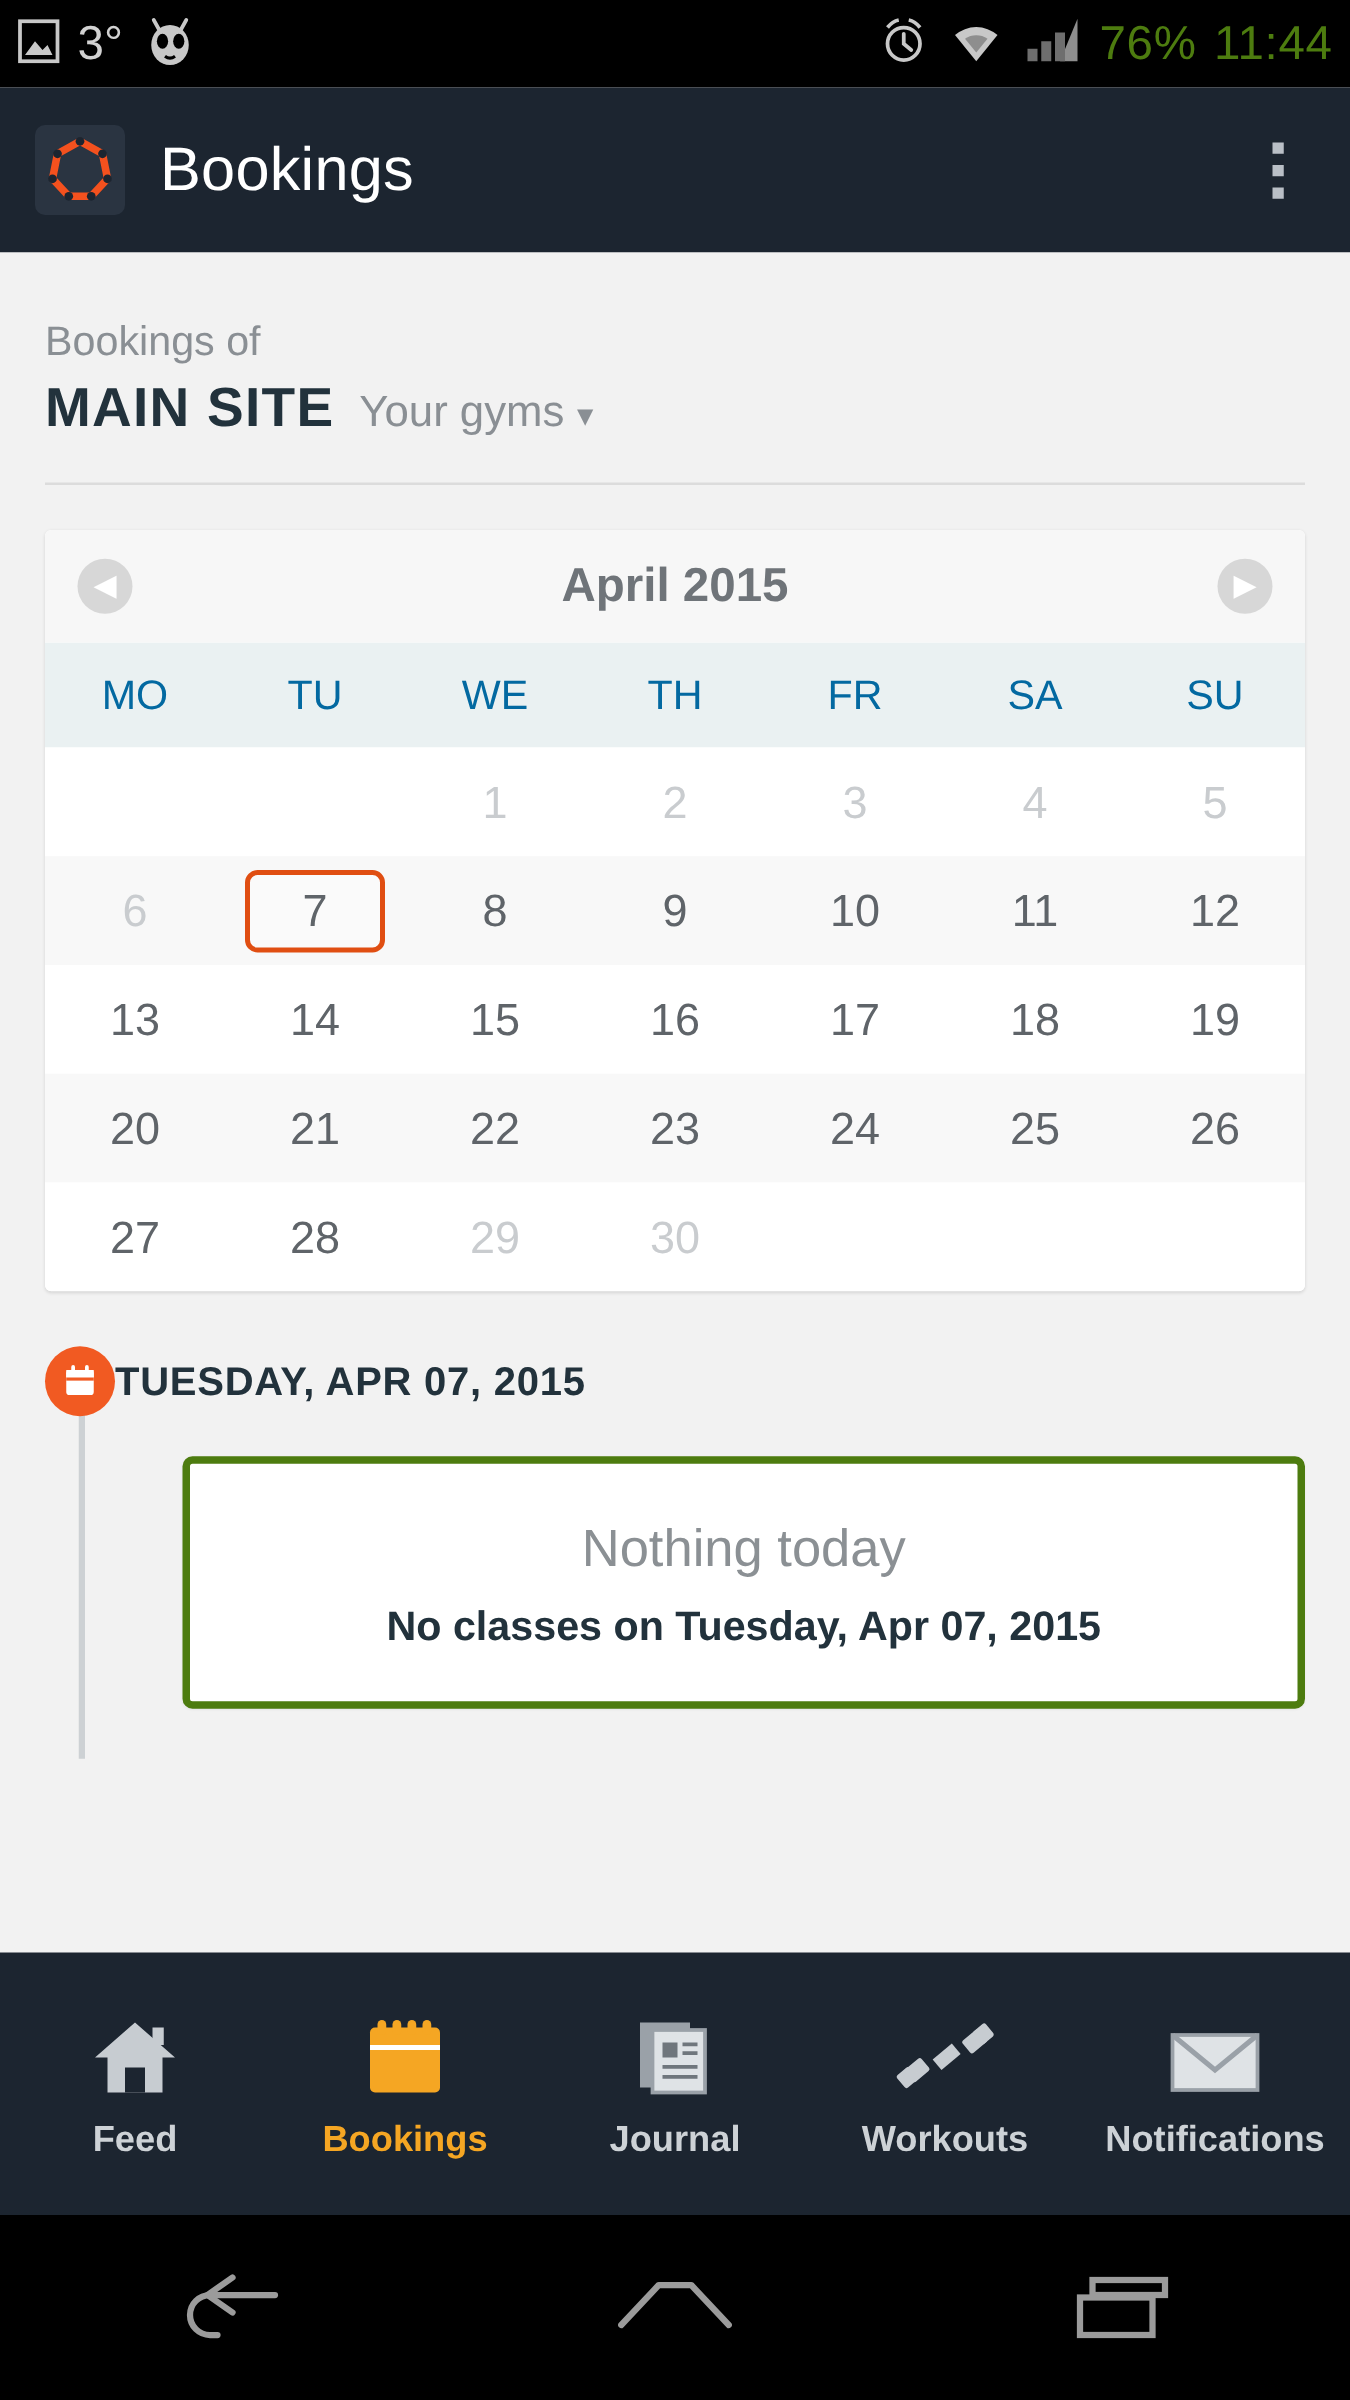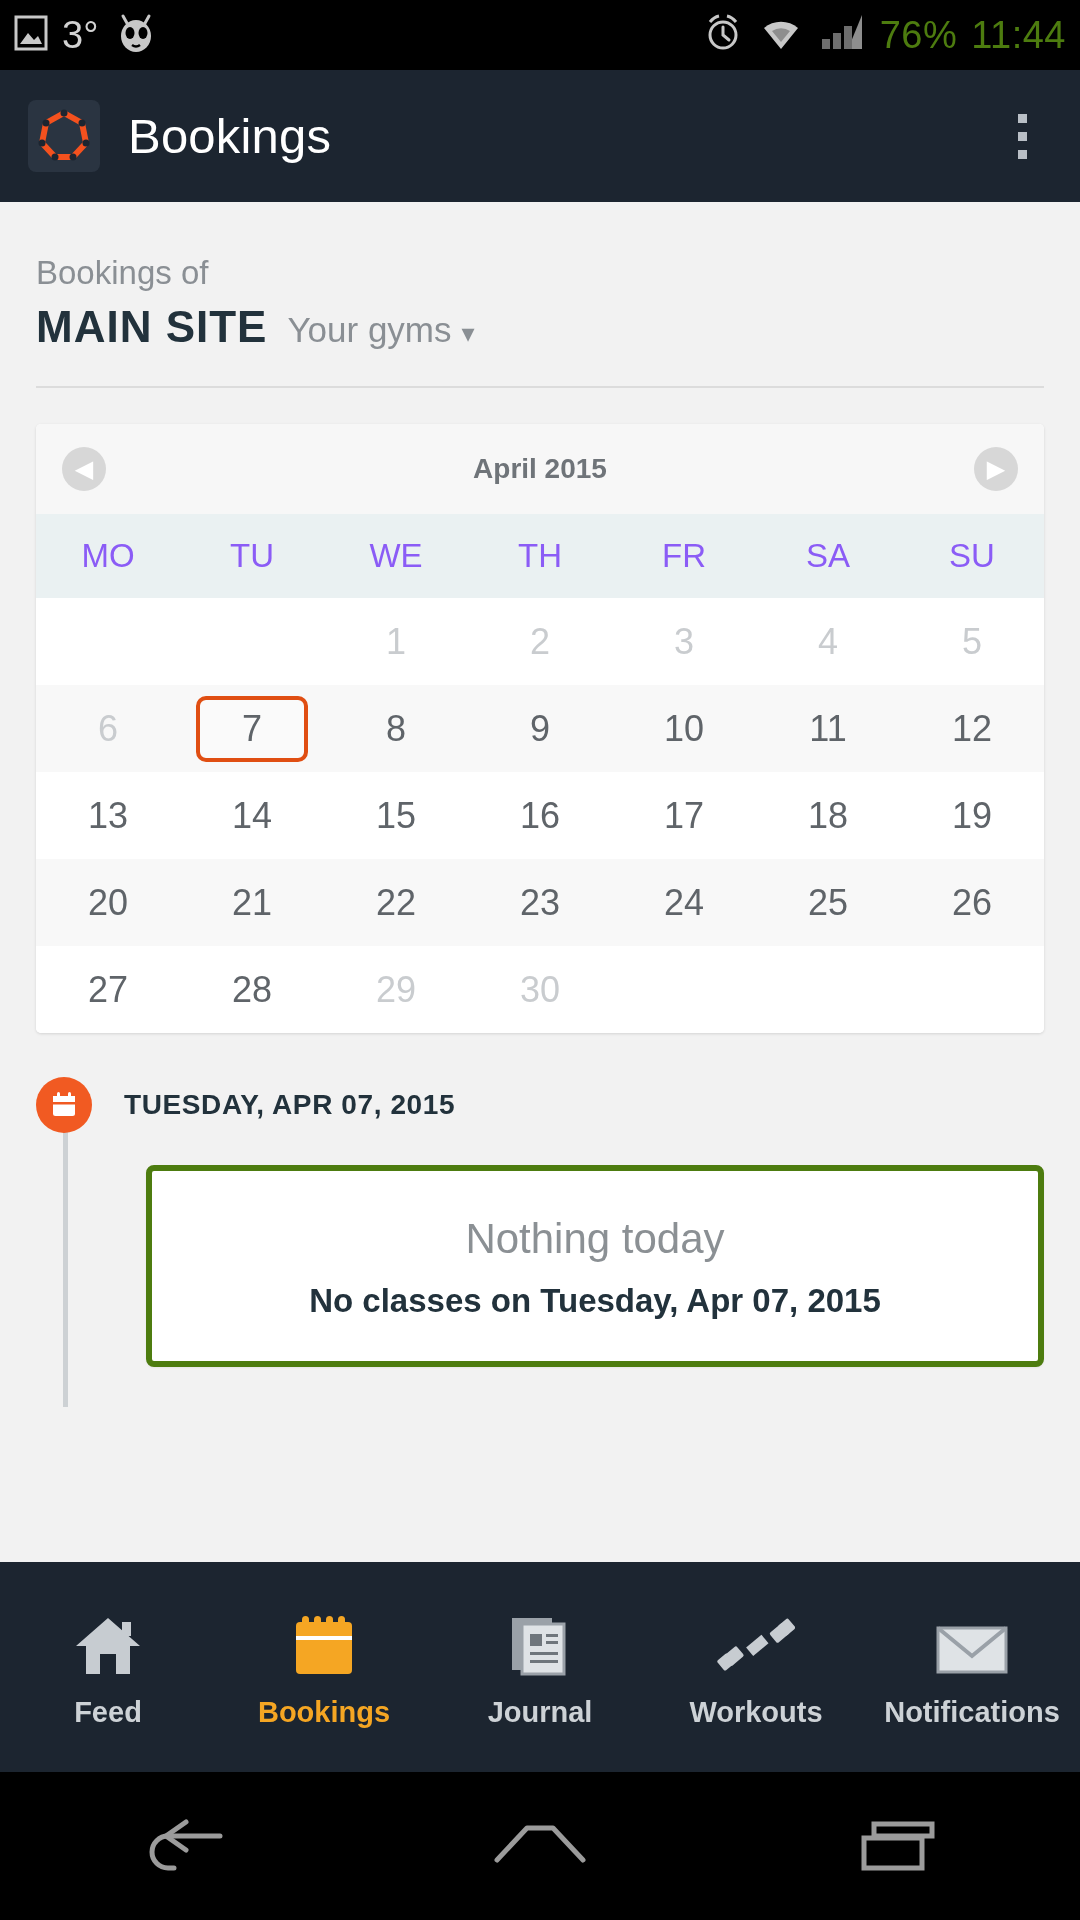--- a/index.html
+++ b/index.html
@@ -63,28 +63,28 @@
     height:90px; background:#f7f7f7; display:flex; align-items:center;
     padding:0 26px; position:relative;
   }
   .cal-nav {
     width:44px; height:44px; border-radius:50%; background:#d7d7d7;
     display:flex; align-items:center; justify-content:center; flex:0 0 auto;
   }
   .cal-nav span { font-size:24px; color:#ffffff; line-height:1; }
   .cal-title {
     position:absolute; left:0; right:0; text-align:center;
-    font-size:28px; font-weight:bold; color:#6f7479; pointer-events:none;
+    font-size:38px; font-weight:bold; color:#6f7479; pointer-events:none;
   }
   .cal-nav.next { margin-left:auto; }
 
   .wk-head { display:flex; background:#eaf1f2; height:84px; }
   .wk-head div {
     flex:1; display:flex; align-items:center; justify-content:center;
-    font-size:33px; color:#8b5cf6; font-weight:400;
+    font-size:33px; color:#0369a1; font-weight:400;
   }
   .wk-row { display:flex; height:87px; background:#ffffff; }
   .wk-row.alt { background:#f8f8f8; }
   .wk-row div {
     flex:1; display:flex; align-items:center; justify-content:center;
     font-size:36px; color:#5f6469; position:relative;
   }
   .wk-row div.muted { color:#c9cccf; }
   .wk-row div.empty { color:transparent; }
   .daysel {
@@ -97,21 +97,21 @@
   .timeline { margin-top:44px; position:relative; padding-left:36px; }
   .tl-rail {
     position:absolute; left:63px; top:46px; bottom:-40px; width:5px; background:#cdd1d4;
   }
   .tl-head { display:flex; align-items:center; position:relative; z-index:2; }
   .tl-dot {
     width:56px; height:56px; border-radius:50%; background:#f15a22;
     display:flex; align-items:center; justify-content:center; flex:0 0 auto;
   }
   .tl-date {
-    margin-left:32px; font-size:28px; font-weight:bold; color:#22323c; letter-spacing:0.6px;
+    font-size:32px; font-weight:bold; color:#22323c; letter-spacing:0.6px;
   }
   .tl-card {
     margin:32px 36px 0 110px; background:#ffffff; border:6px solid #4d7c0f;
     border-radius:8px; padding:44px 30px 40px 30px; text-align:center;
     box-shadow:0 1px 2px rgba(0,0,0,0.05);
   }
   .tl-card-sub { font-size:42px; color:#8b9094; font-weight:400; }
   .tl-card-title {
     margin-top:18px; font-size:33px; font-weight:bold; color:#22323c; line-height:1.22;
   }

